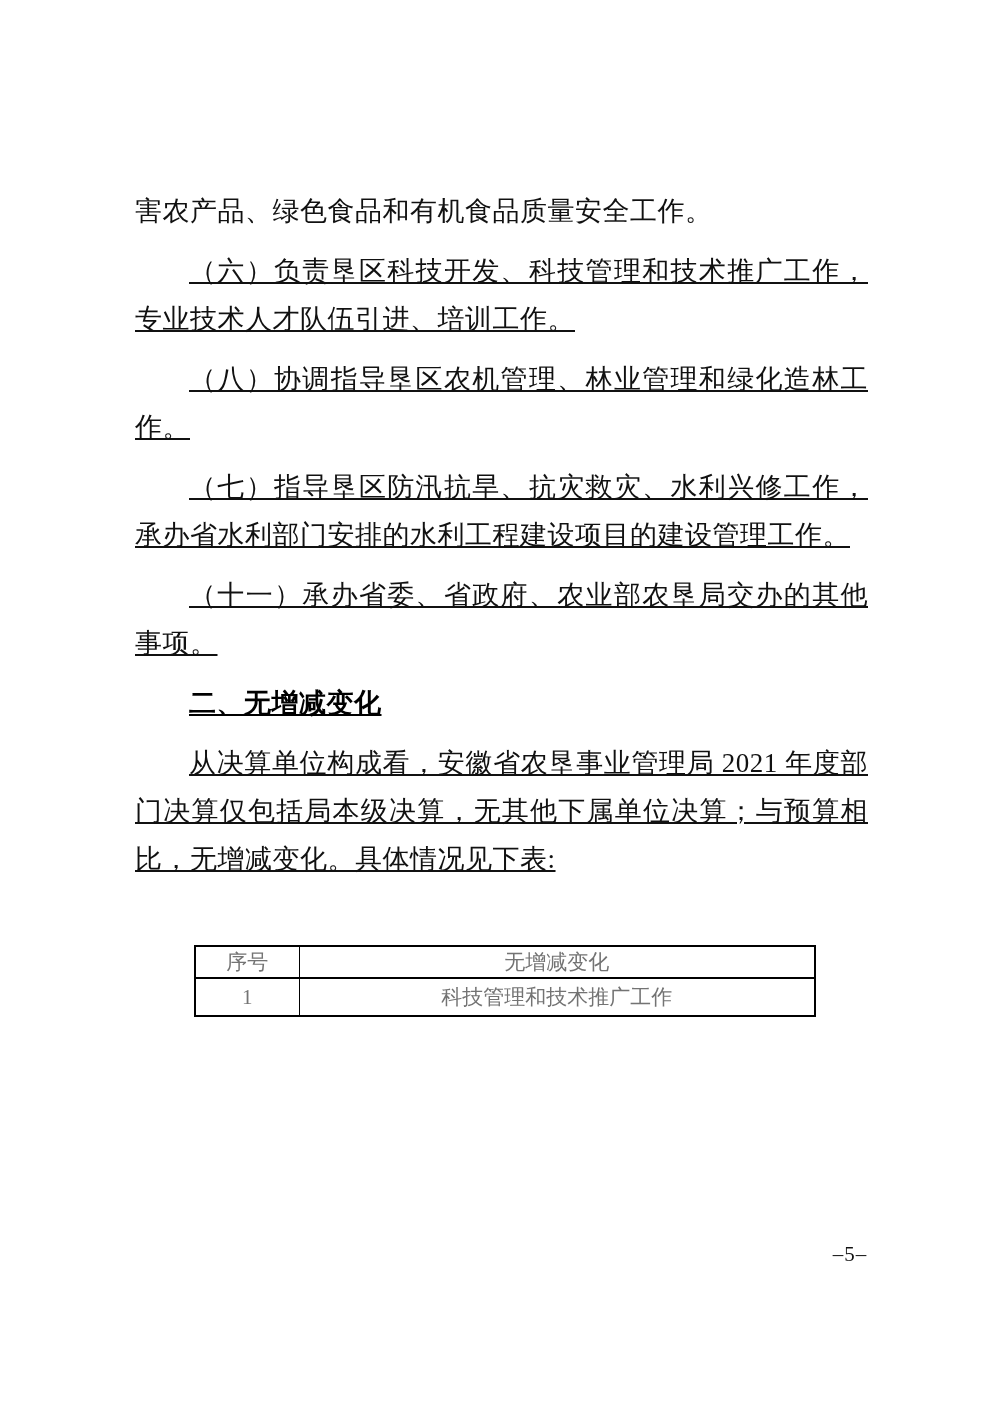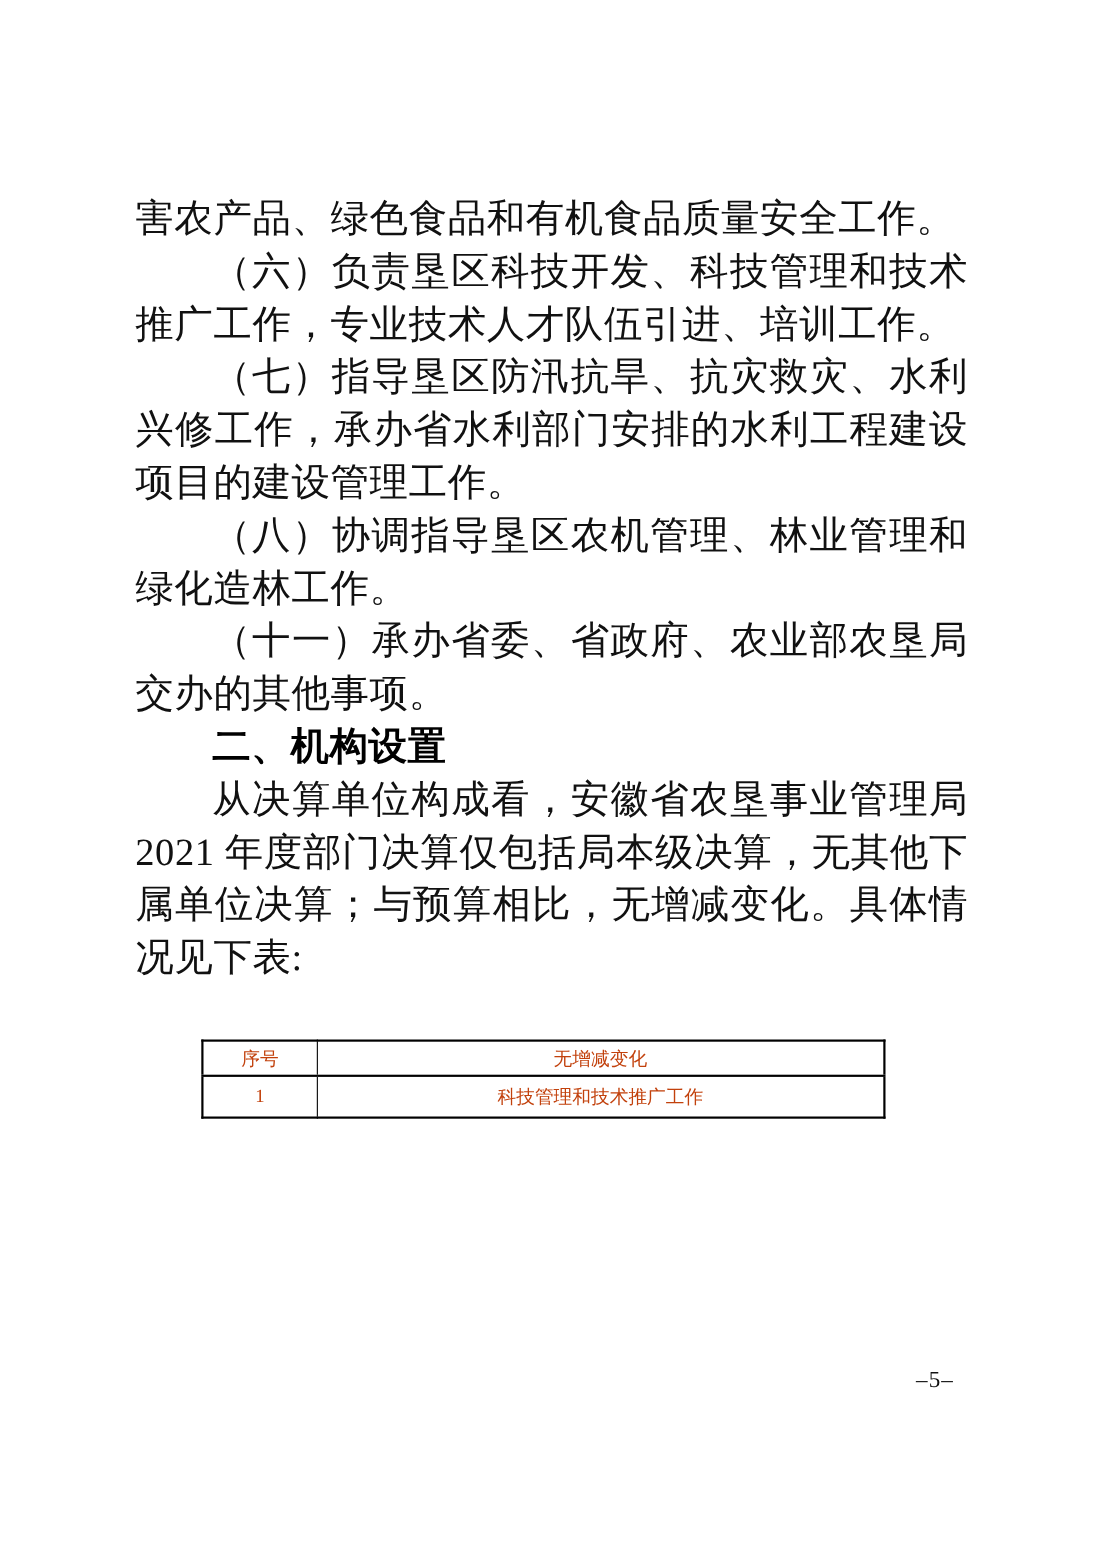--- a/index.html
+++ b/index.html
@@ -16,46 +16,47 @@
     font-family: "Liberation Serif", "DejaVu Serif", serif;
     color: #000000;
   }
   .content {
     position: absolute;
     left: 123px;
     top: 175px;
     width: 757px;
   }
   .para {
-    margin: 0;
-    font-size: 35px;
+    margin: 12px;
+    font-size: 27px;
     line-height: 48px;
     text-align: justify;
     text-justify: inter-ideograph;
     letter-spacing: 0.5px;
     color: #111111;
   }
   .para.indent {
     text-indent: 2em;
+    text-decoration: underline;
   }
   .para.heading {
     font-family: "Liberation Sans", "DejaVu Sans", sans-serif;
     font-weight: bold;
     text-align: left;
     color: #000000;
   }
   .units-table {
     position: absolute;
-    left: 183px;
+    left: 194px;
     top: 945px;
     width: 620px;
     border-collapse: collapse;
     table-layout: fixed;
-    font-size: 17px;
-    color: #c2410c;
+    font-size: 21px;
+    color: #737373;
   }
   .units-table col.c-index { width: 104px; }
   .units-table col.c-name  { width: 516px; }
   .units-table th, .units-table td {
     border: 1px solid #000000;
     text-align: center;
     vertical-align: middle;
     padding: 0;
     font-weight: normal;
   }
@@ -75,24 +76,24 @@
   }
 </style>
 </head>
 <body>
 
 <div class="page">
 
   <div class="content">
       <p class="para">害农产品、绿色食品和有机食品质量安全工作。</p>
       <p class="para indent">（六）负责垦区科技开发、科技管理和技术推广工作，专业技术人才队伍引进、培训工作。</p>
+      <p class="para indent">（八）协调指导垦区农机管理、林业管理和绿化造林工作。</p>
       <p class="para indent">（七）指导垦区防汛抗旱、抗灾救灾、水利兴修工作，承办省水利部门安排的水利工程建设项目的建设管理工作。</p>
-      <p class="para indent">（八）协调指导垦区农机管理、林业管理和绿化造林工作。</p>
       <p class="para indent">（十一）承办省委、省政府、农业部农垦局交办的其他事项。</p>
-      <p class="para indent heading">二、机构设置</p>
+      <p class="para indent heading">二、无增减变化</p>
       <p class="para indent">从决算单位构成看，安徽省农垦事业管理局 2021 年度部门决算仅包括局本级决算，无其他下属单位决算；与预算相比，无增减变化。具体情况见下表:</p>
     </div>
 
   <table class="units-table">
     <colgroup>
       <col class="c-index">
       <col class="c-name">
     </colgroup>
     <thead>
       <tr>

